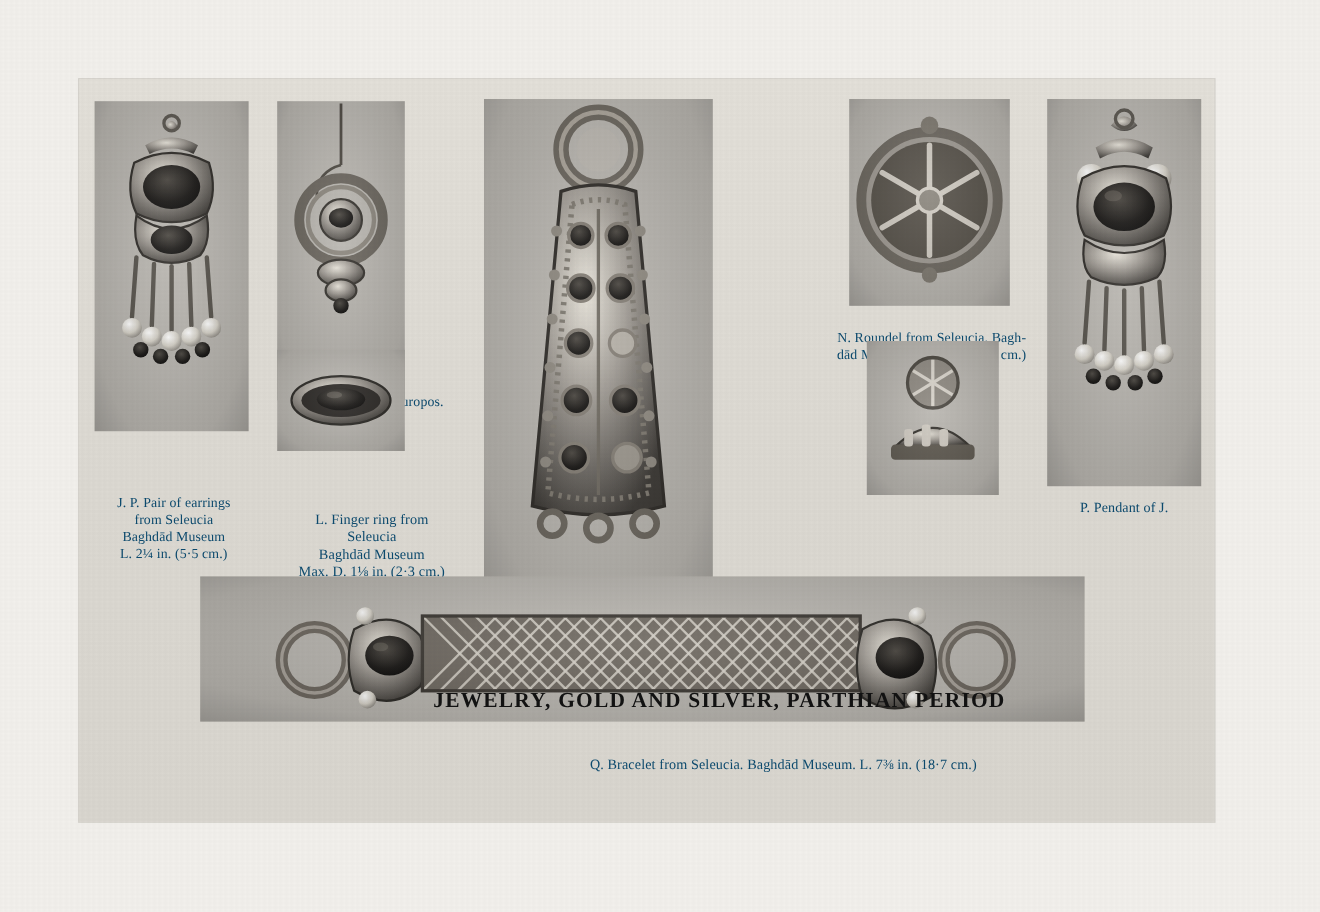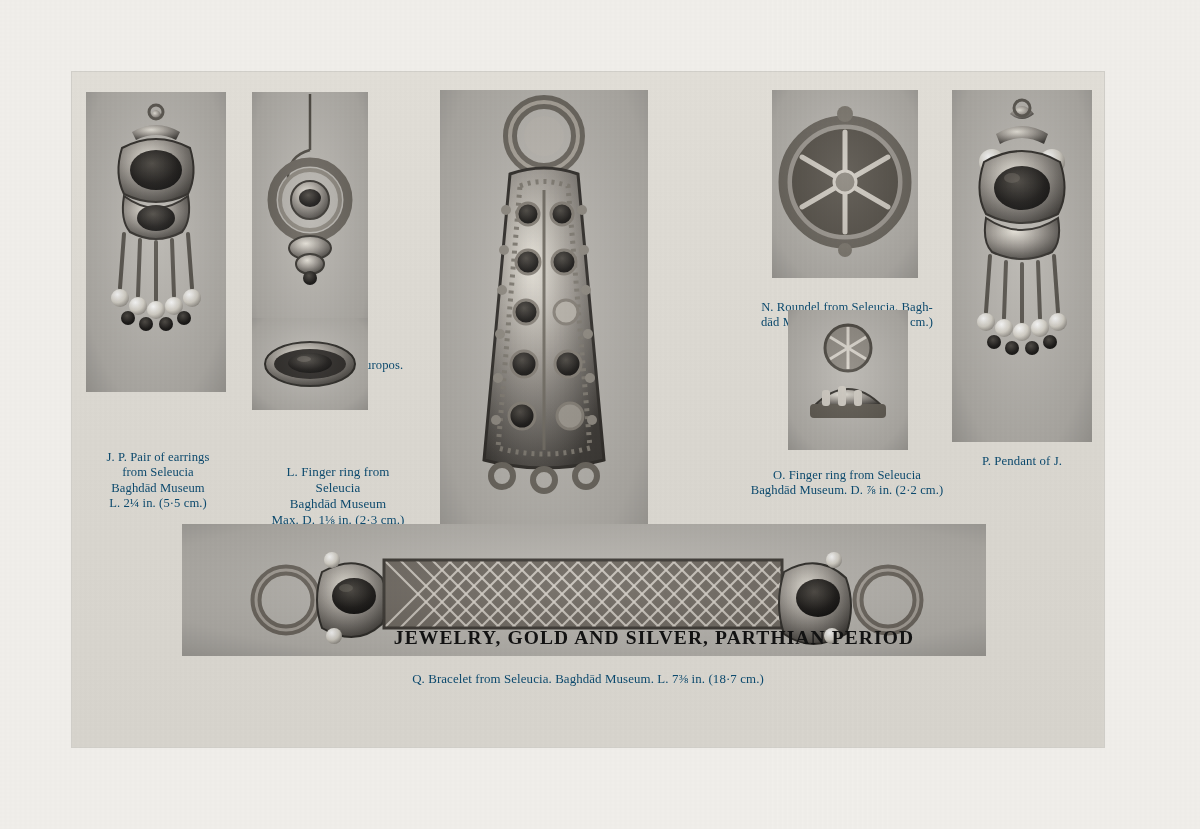--- a/index.html
+++ b/index.html
@@ -273,22 +273,20 @@
           <path d="M26 96 q34 -34 68 0 z" fill="url(#gMetal)" stroke="#34312c" stroke-width="2"></path>
           <rect x="22" y="94" width="76" height="14" rx="4" fill="#5e5950"></rect>
           <g fill="#cfcac1">
             <rect x="34" y="80" width="8" height="16" rx="3"></rect>
             <rect x="50" y="76" width="8" height="20" rx="3"></rect>
             <rect x="66" y="80" width="8" height="16" rx="3"></rect>
           </g>
         </svg>
       </div>
     </div>
-    <div class="cap" style="left:640px; top:396px; width:270px; font-size:12.6px; white-space:pre-line;">O.  Finger ring from Seleucia
-Baghdād Museum. D. ⅞ in. (2·2 cm.)</div>
 
     <div class="panel" style="left:880px; top:18px; width:140px; height:352px;">
       <div class="art" style="left:0; top:0;">
         <svg width="140" height="352" viewBox="0 0 140 352" aria-hidden="true">
           <path d="M58 24 q12 -16 24 0 q-12 10 -24 0z" fill="url(#gMetal)"></path>
           <circle cx="70" cy="18" r="8" fill="none" stroke="#5a564f" stroke-width="3"></circle>
           <path d="M44 44 q26 -16 52 0 l-4 10 q-22 -12 -44 0z" fill="url(#gMetal)"></path>
           <circle cx="40" cy="72" r="13" fill="url(#gPearl)"></circle>
           <circle cx="100" cy="72" r="13" fill="url(#gPearl)"></circle>
           <path d="M32 72 q38 -22 76 0 q10 30 -2 52 q-36 18 -72 0 q-12 -22 -2 -52z" fill="url(#gMetal)" stroke="#2e2b27" stroke-width="2"></path>
@@ -395,18 +393,18 @@
           <path d="M602 48 q34 -20 62 6 q10 28 0 56 q-34 20 -62 0 q-10 -30 0 -62z" fill="url(#gMetal)" stroke="#2c2a26" stroke-width="2"></path>
           <ellipse cx="636" cy="74" rx="22" ry="19" fill="url(#gDark)"></ellipse>
           <circle cx="652" cy="36" r="8" fill="url(#gPearl)"></circle>
           <circle cx="650" cy="112" r="8" fill="url(#gPearl)"></circle>
 
           <circle cx="706" cy="76" r="30" fill="none" stroke="#6d675f" stroke-width="11"></circle>
           <circle cx="706" cy="76" r="30" fill="none" stroke="#a7a199" stroke-width="3"></circle>
         </svg>
       </div>
     </div>
-    <div class="cap" style="left:216px; top:600px; width:600px; font-size:12.9px;">Q.  Bracelet from Seleucia.  Baghdād Museum.  L. 7⅜ in. (18·7 cm.)</div>
+    <div class="cap" style="left:216px; top:616px; width:600px; font-size:12.9px;text-align:right;">Q.  Bracelet from Seleucia.  Baghdād Museum.  L. 7⅜ in. (18·7 cm.)</div>
 
     <div id="plate-title">JEWELRY, GOLD AND SILVER, PARTHIAN PERIOD</div>
 
   </div>
 </div>
 
 </body></html>

